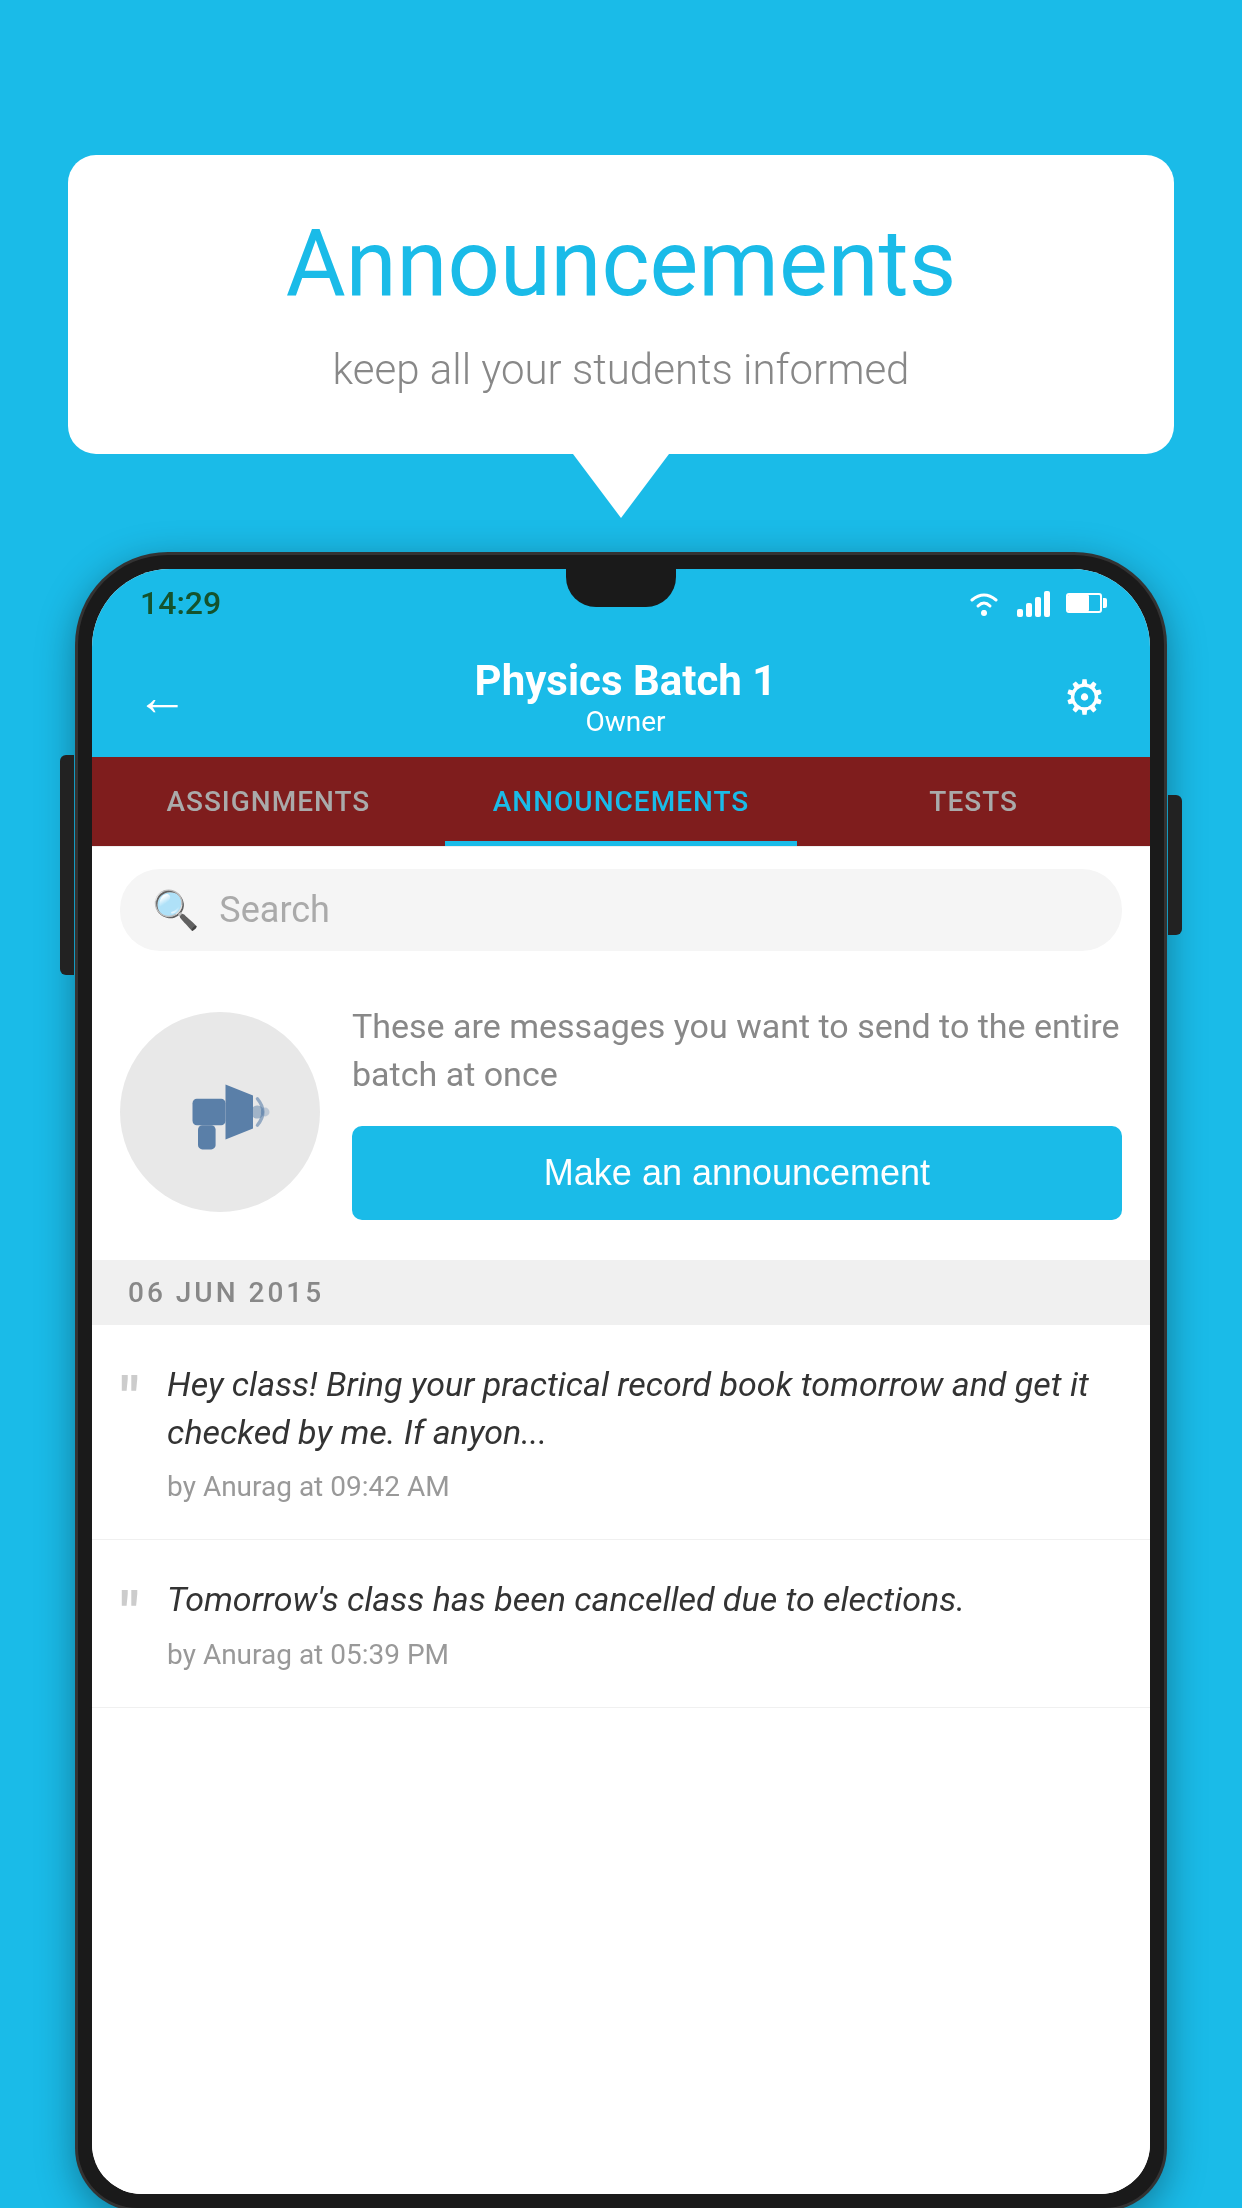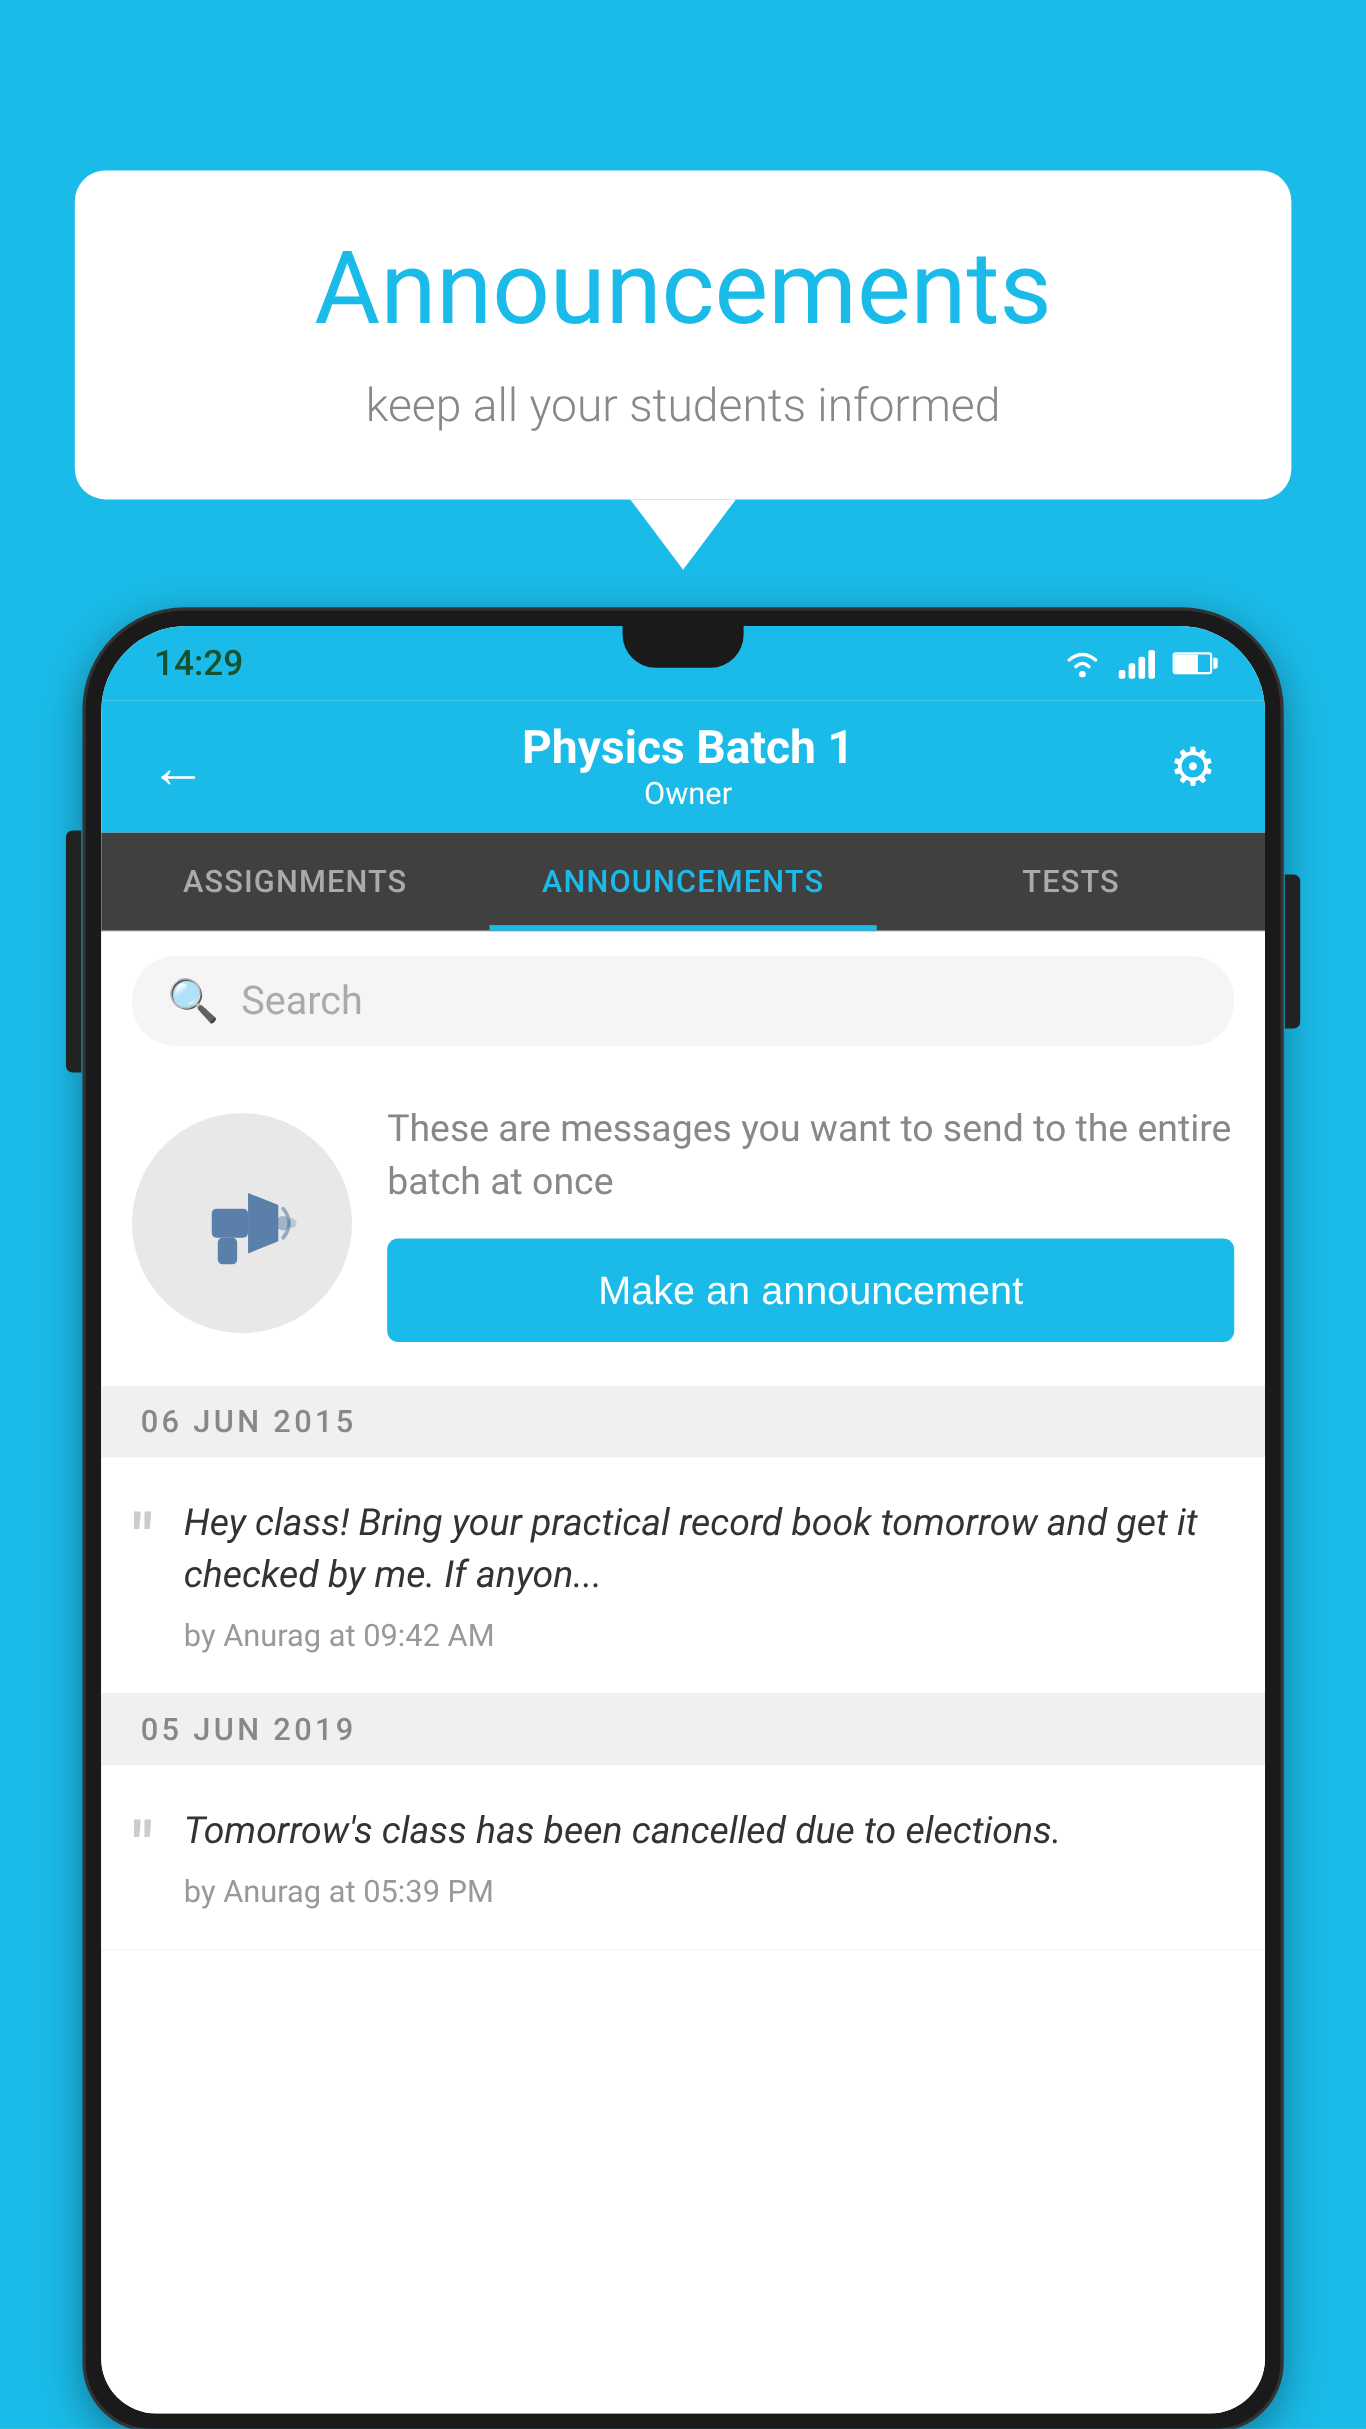--- a/index.html
+++ b/index.html
@@ -165,21 +165,21 @@
       font-weight: 400;
     }
 
     .top-nav-gear {
       color: white;
       font-size: 48px;
     }
 
     
     .tab-bar {
-      background: #404040;
+      background: #7f1d1d;
       height: 90px;
       display: flex;
       align-items: stretch;
       border-bottom: 1px solid #eee;
     }
 
     .tab-item {
       flex: 1;
       display: flex;
       align-items: center;
@@ -454,21 +454,20 @@
       <div class="date-separator">06  JUN  2015</div>
 
       <div class="announcement-item">
         <div class="quote-icon">"</div>
         <div class="announcement-content">
           <div class="announcement-text">Hey class! Bring your practical record book tomorrow and get it checked by me. If anyon...</div>
           <div class="announcement-meta">by Anurag at 09:42 AM</div>
         </div>
       </div>
 
-      <div class="date-separator">05  JUN  2019</div>
 
       <div class="announcement-item">
         <div class="quote-icon">"</div>
         <div class="announcement-content">
           <div class="announcement-text">Tomorrow's class has been cancelled due to elections.</div>
           <div class="announcement-meta">by Anurag at 05:39 PM</div>
         </div>
       </div>
 
     </div>

